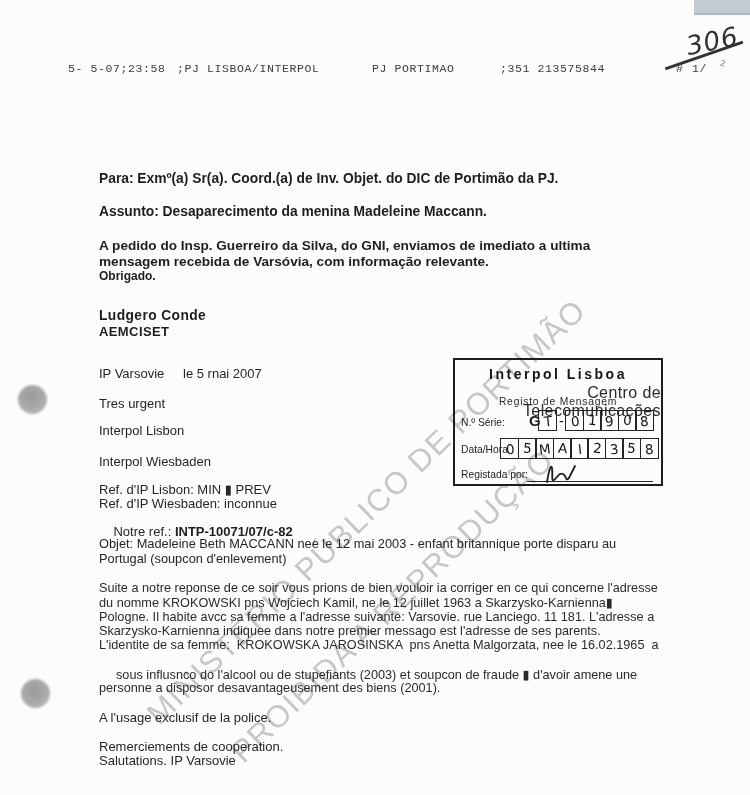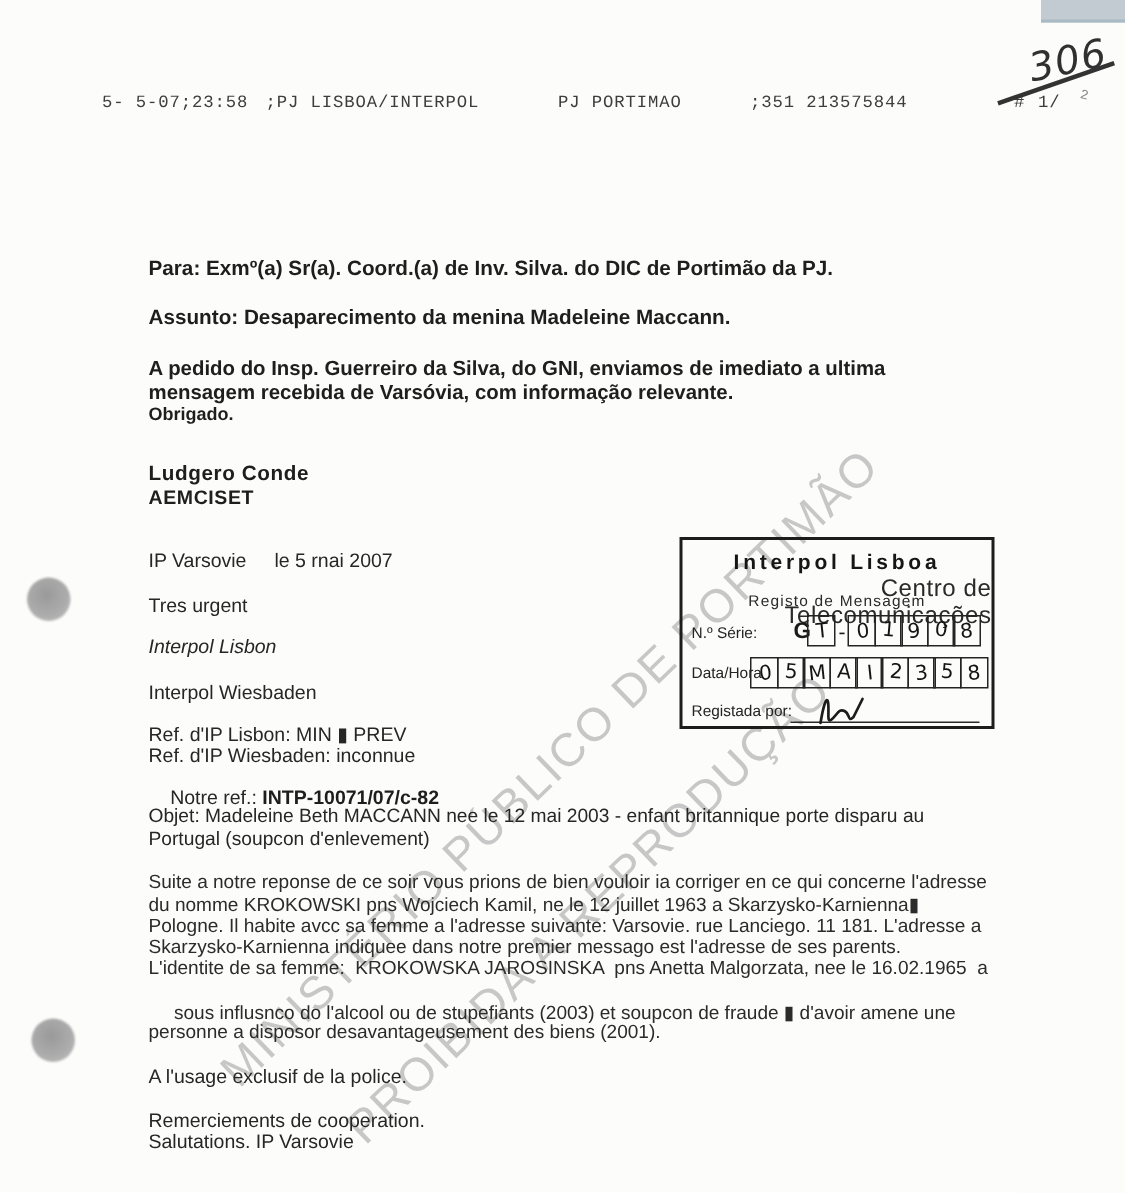--- a/index.html
+++ b/index.html
@@ -64,21 +64,21 @@
   .para-line    { top:171px; font-size:13.8px; }
   .assunto-line { top:204px; font-size:13.8px; }
   .intro0 { top:238px;   font-size:13.6px; }
   .intro1 { top:253.5px; font-size:13.6px; }
   .intro2 { top:269px;   font-size:12px; }
   .sender-name { top:308px;   font-size:13.8px; letter-spacing:0.4px; }
   .sender-org  { top:323.5px; font-size:13px; letter-spacing:0.4px; }
   .origin-place{ top:366px; }
   .origin-date { top:366px; left:183px; }
   .urgency     { top:396px; }
-  .recip0      { top:423px;font-style:italic; }
+  .recip0      { top:423px; }
   .recip1      { top:437.5px;margin-top:16px; }
   .ref0 { top:482px; }
   .ref1 { top:495.5px; }
   .ref2 { top:509px; }
   .objet0 { top:536px; font-size:12.8px; }
   .objet1 { top:550.5px; font-size:12.8px; }
   .pline { font-size:12.7px; color:#2b2b2b; }
   .p0 { top:581px; }   .p1 { top:595.3px; } .p2 { top:609.6px; } .p3 { top:623.9px; }
   .p4 { top:638.2px; } .p5 { top:652.5px; } .p6 { top:666.8px;margin-left:17px; } .p7 { top:681.1px; }
   .foot0 { top:710px; }
@@ -145,21 +145,21 @@
     <span class="fh fh-from">;PJ LISBOA/INTERPOL</span>
     <span class="fh fh-to">PJ PORTIMAO</span>
     <span class="fh fh-phone">;351 213575844</span>
     <span class="fh fh-hash">#</span>
     <span class="fh fh-page">1/</span>
     <span class="fh fh-total">2</span>
   </div>
   <div class="hw306">306</div>
   <div class="hw-slash"></div>
 
-  <div class="tl b para-line">Para: Exmº(a) Sr(a). Coord.(a) de Inv. Silva. do DIC de Portimão da PJ.</div>
+  <div class="tl b para-line">Para: Exmº(a) Sr(a). Coord.(a) de Inv. Objet. do DIC de Portimão da PJ.</div>
   <div class="tl b assunto-line">Assunto: Desaparecimento da menina Madeleine Maccann.</div>
   <div class="tl b intro0">A pedido do Insp. Guerreiro da Silva, do GNI, enviamos de imediato a ultima</div>
   <div class="tl b intro1">mensagem recebida de Varsóvia, com informação relevante.</div>
   <div class="tl b intro2">Obrigado.</div>
   <div class="tl b sender-name">Ludgero Conde</div>
   <div class="tl b sender-org">AEMCISET</div>
 
   <div class="tl origin-place">IP Varsovie</div>
   <div class="tl origin-date">le 5 rnai 2007</div>
   <div class="tl urgency">Tres urgent</div>

